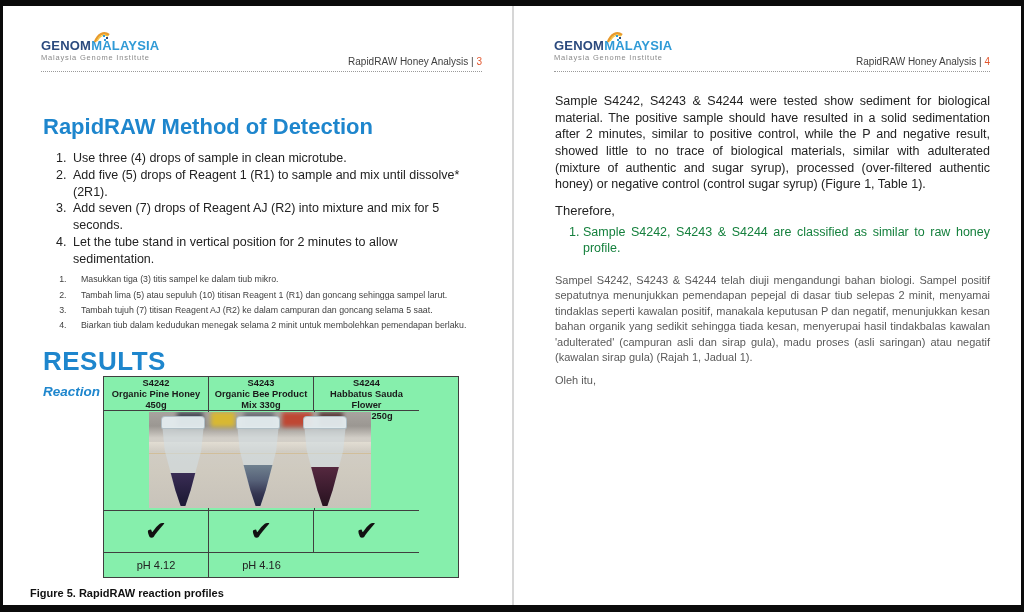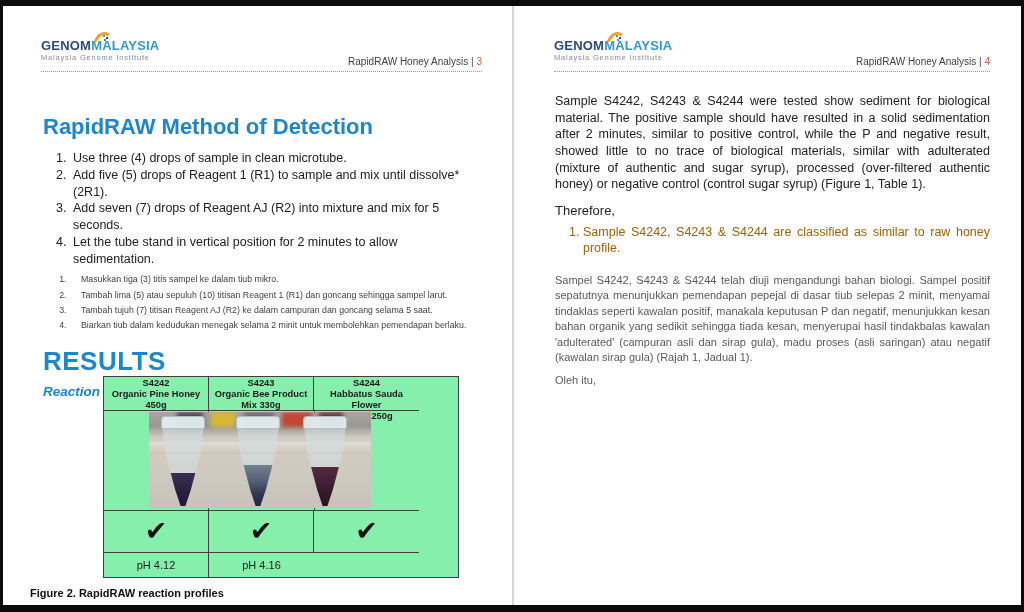--- a/index.html
+++ b/index.html
@@ -76,21 +76,21 @@
   .t2 .liquid { height:52%; background:linear-gradient(#70818f 0%, #566178 38%, #35365'2' 70%, #232440 100%); }
   .t2 .liquid { height:52%; background:linear-gradient(#70818f 0%, #566178 38%, #353652 70%, #232440 100%); }
   .t3 .liquid { height:50%; background:linear-gradient(#55283f 0%, #3a1b2d 60%, #27121f 100%); }
 
   .fig-caption { position:absolute; left:27px; top:581px; font-size:11px; font-weight:bold; color:#111; }
 
   
   .page-right .inner { position:absolute; top:66px; left:41px; right:31px; }
   p.body-en { margin-top:21px; font-size:12.5px; color:#222; line-height:1.33; text-align:justify; }
   p.therefore { margin-top:10px; font-size:13px; color:#222; }
-  ol.concl-en { margin:6px 0 0 2px; padding-left:26px; font-size:12.5px; color:#a16207;
+  ol.concl-en { margin:6px 0 0 2px; padding-left:26px; font-size:12.5px; color:#15803d;
                 line-height:1.33; text-align:justify; }
   p.body-ms { margin-top:16px; font-size:11px; color:#5a5a5a; line-height:1.4; text-align:justify; }
   p.oleh { margin-top:9px; font-size:11px; color:#5a5a5a; }
   ol.concl-ms { margin:7px 0 0 18px; padding-left:24px; font-size:11px; color:#5a5a5a; }
   ol.concl-ms li { padding-left:8px; }
 </style>
 </head>
 <body>
 
 <div class="frame">
@@ -186,21 +186,21 @@
         </div>
 
         <div class="cell check-cell"><span>✔</span></div>
         <div class="cell check-cell"><span>✔</span></div>
         <div class="cell check-cell last"><span>✔</span></div>
 
         <div class="cell ph-cell" style="border-bottom:none">pH 4.12</div>
         <div class="cell ph-cell last" style="border-bottom:none">pH 4.16</div>
       </div>
 
-      <div class="fig-caption">Figure 2. RapidRAW reaction profiles</div>
+      <div class="fig-caption">Figure 5. RapidRAW reaction profiles</div>
     </section>
 
     <div class="page-divider"></div>
 
     <section class="page page-right">
       <header class="page-header" style="left:40px; right:31px;">
         <div class="logo">
           <svg class="logo-bird" width="18" height="13" viewBox="0 0 18 13">
             <path d="M2 12 C5 4 11 1 16 5" stroke="#e89a2b" stroke-width="2.4" fill="none"></path>
             <path d="M4 11 C7 6 11 4 15 6" stroke="#f3c43c" stroke-width="1.4" fill="none"></path>

